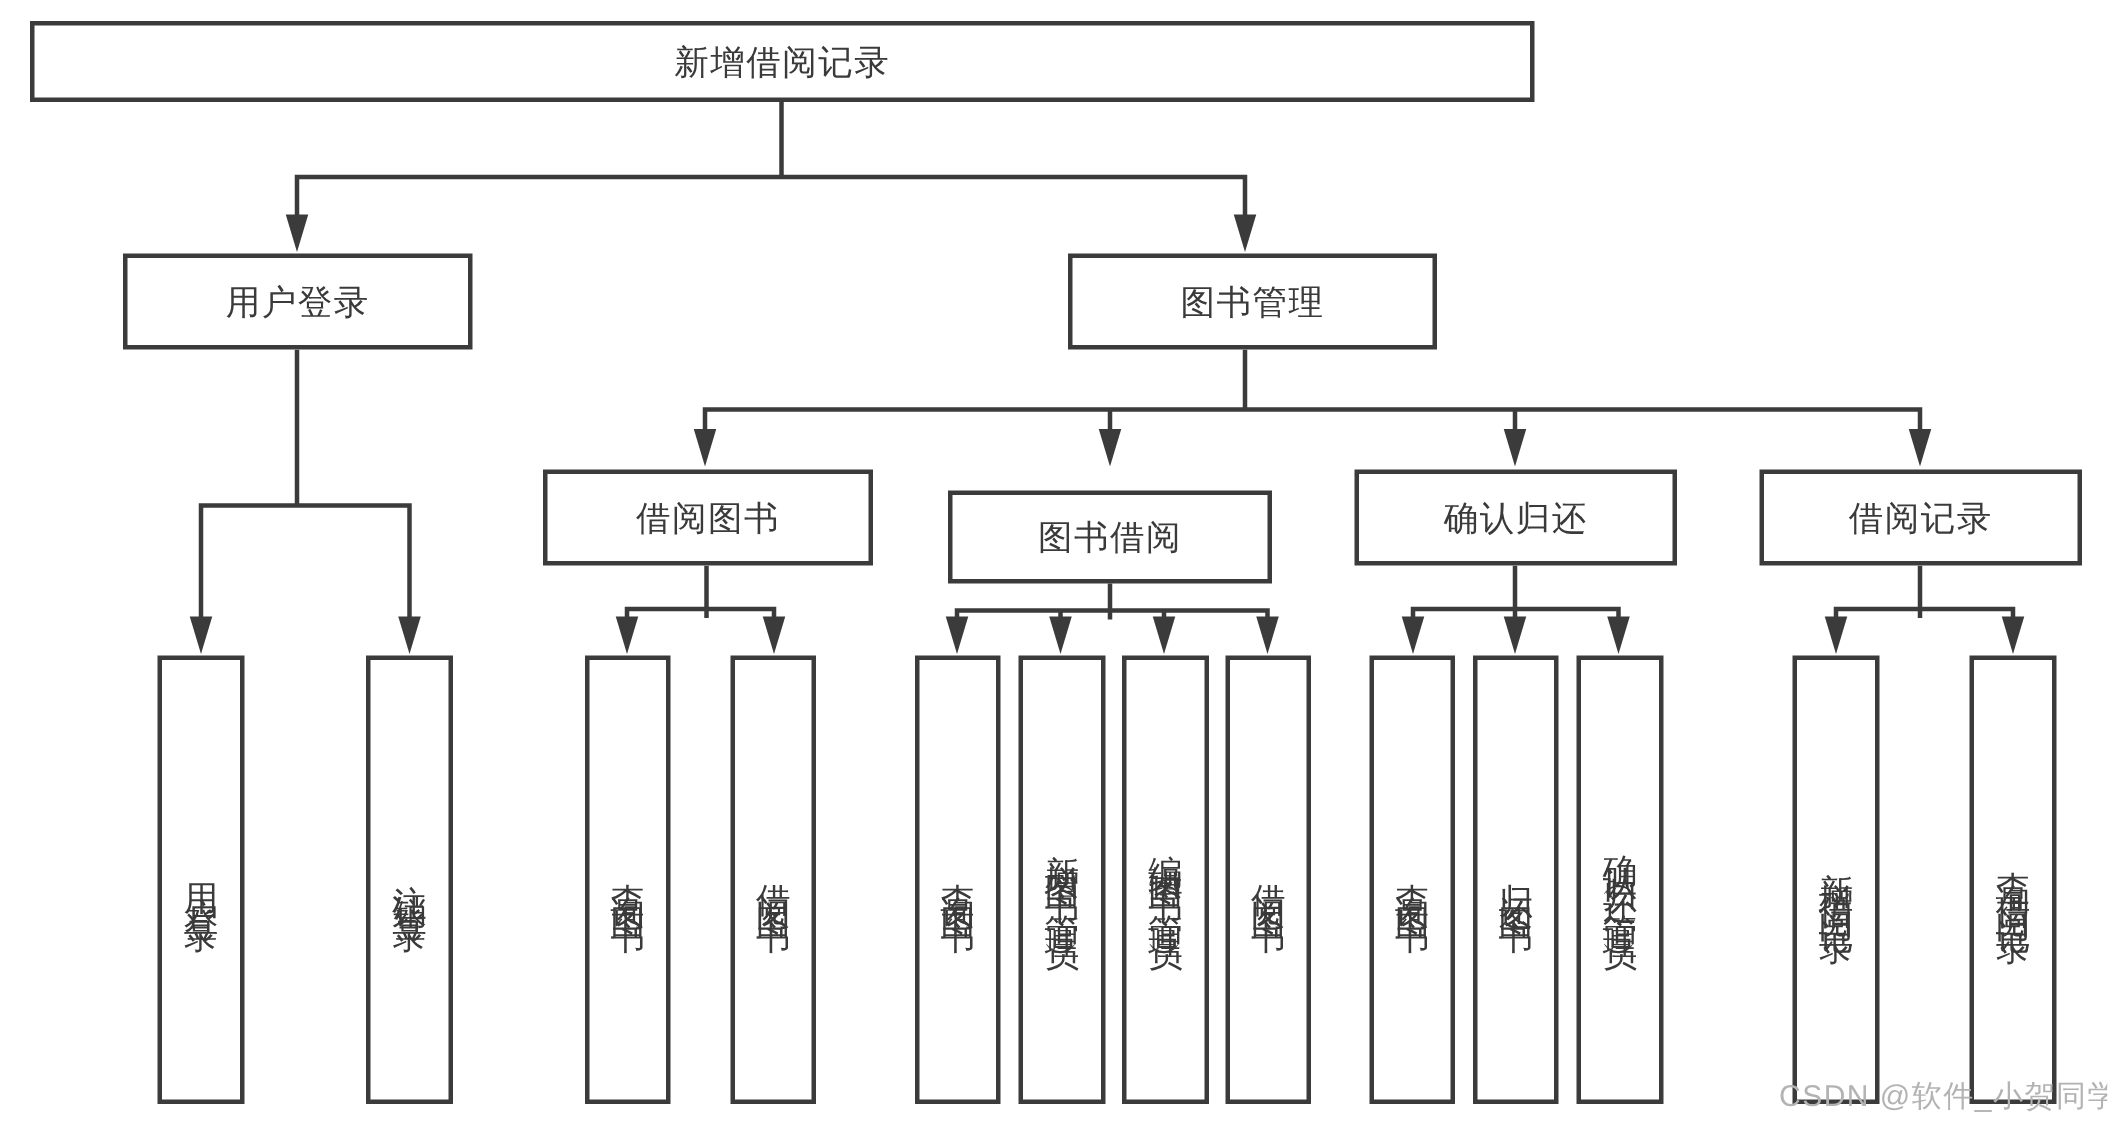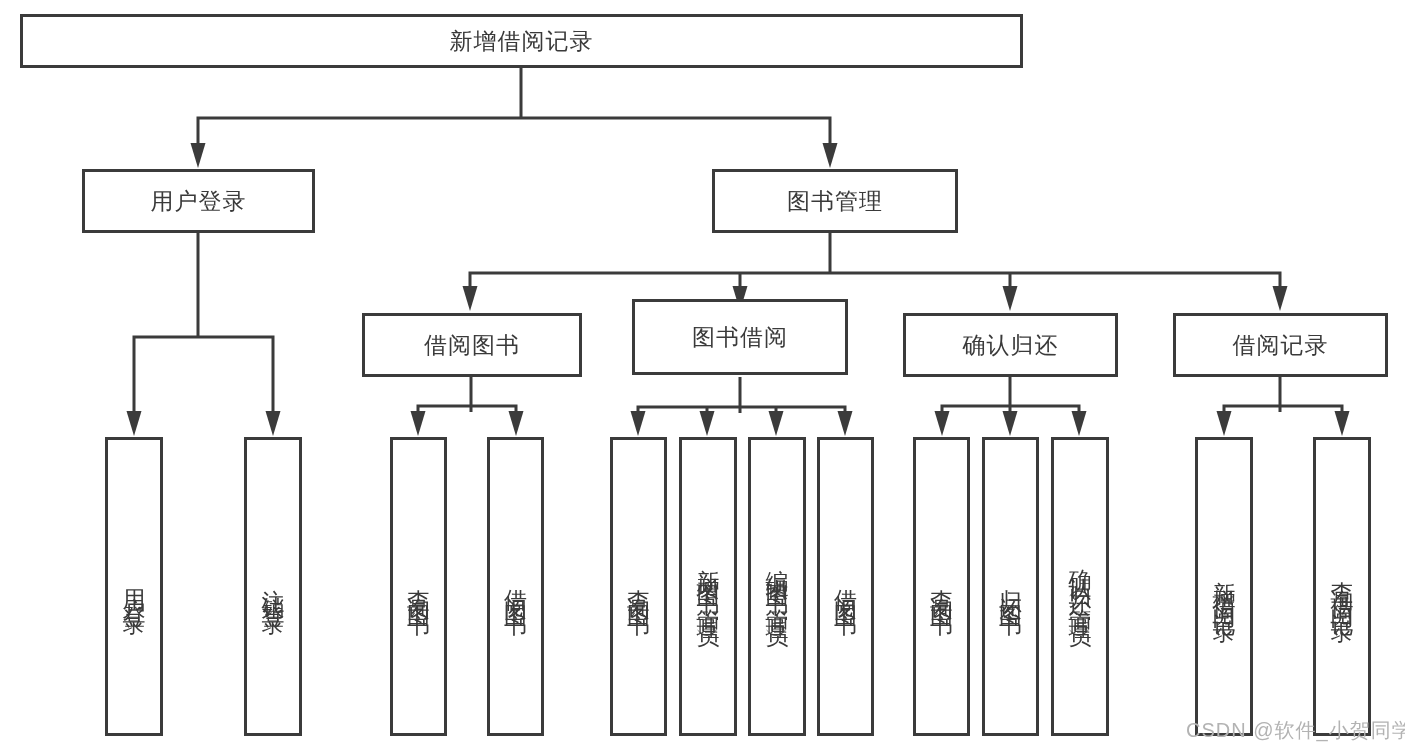--- a/index.html
+++ b/index.html
@@ -44,21 +44,21 @@
     line-height: 1;
     white-space: nowrap;
   }
   
   .n-root  { left: 20px;   top: 14px;  width: 1003px; height: 54px; }
   
   .n-b0    { left: 82px;   top: 169px; width: 233px;  height: 64px; }
   .n-b1    { left: 712px;  top: 169px; width: 246px;  height: 64px; }
   
   .n-c0    { left: 362px;  top: 313px; width: 220px;  height: 64px; }
-  .n-c1    { left: 632px;  top: 299px; width: 216px;  height: 76px; }
+  .n-c1    { left: 632px;  top: 327px; width: 216px;  height: 62px; }
   .n-c2    { left: 903px;  top: 313px; width: 215px;  height: 64px; }
   .n-c3    { left: 1173px; top: 313px; width: 215px;  height: 64px; }
   
   .leaf    { top: 437px; height: 299px; }
   .n-l0    { left: 105px;  width: 58px; }
   .n-l1    { left: 244px;  width: 58px; }
   .n-l2    { left: 390px;  width: 57px; }
   .n-l3    { left: 487px;  width: 57px; }
   .n-l4    { left: 610px;  width: 57px; }
   .n-l5    { left: 679px;  width: 58px; }

